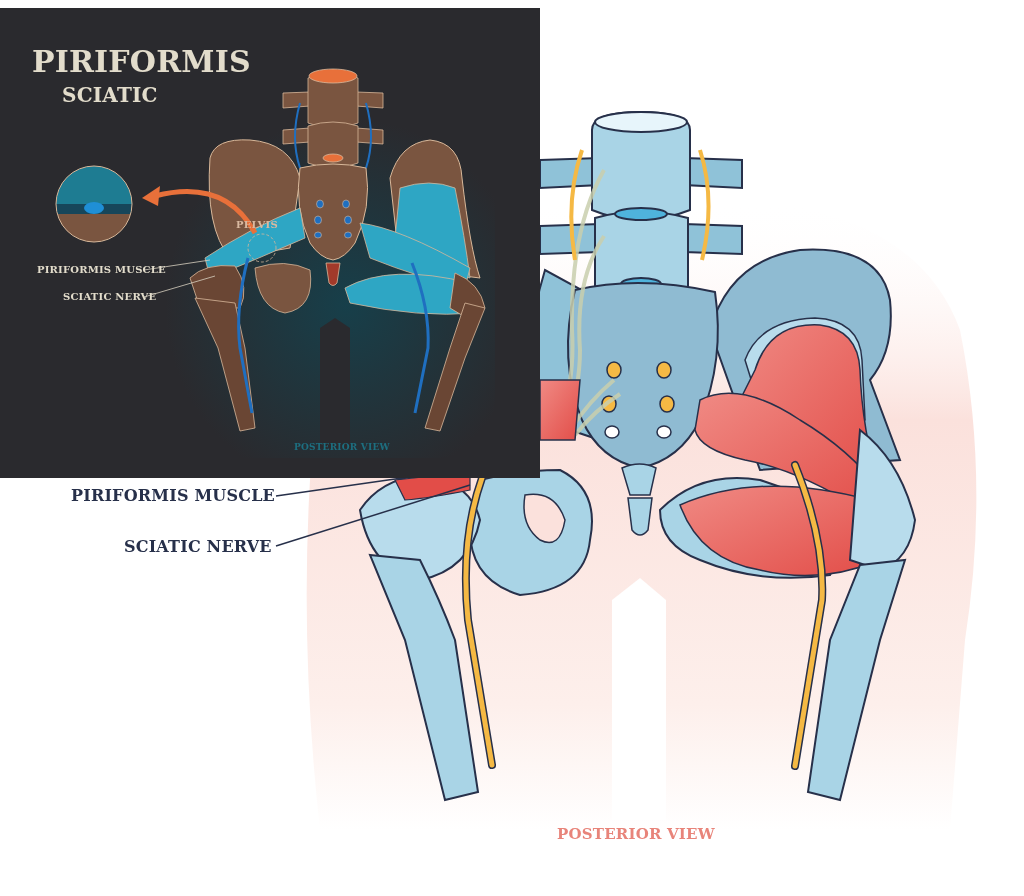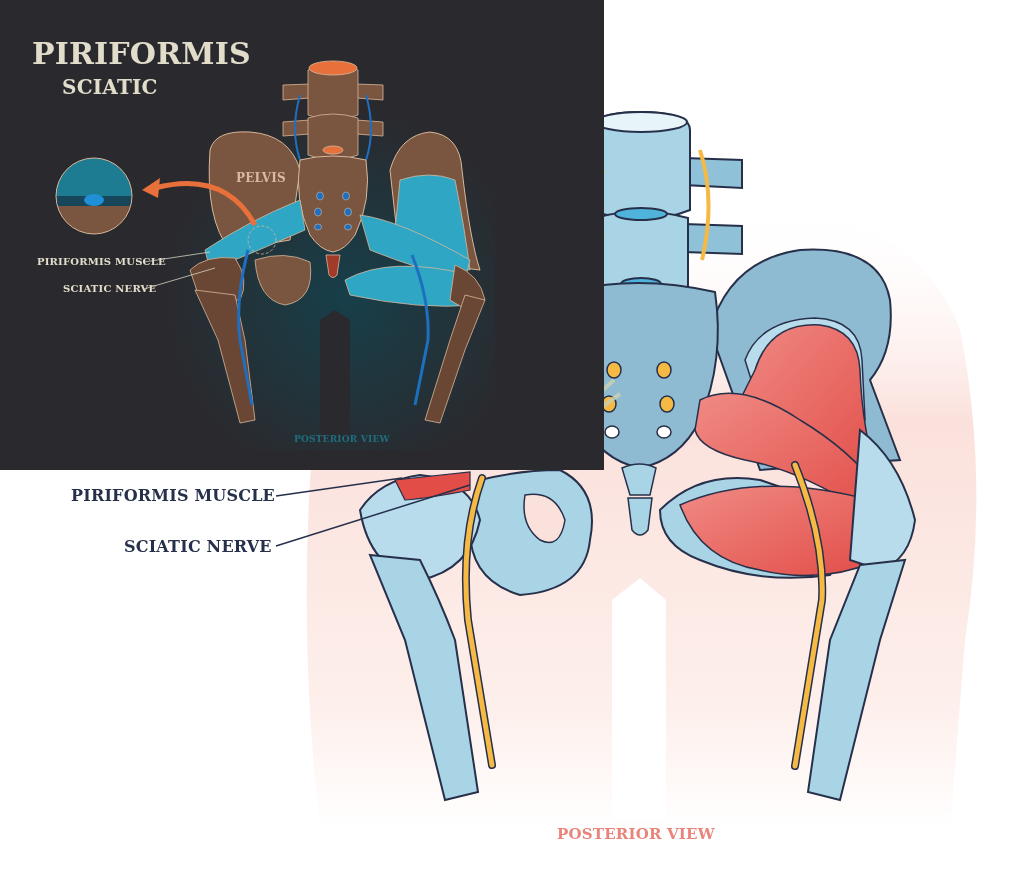--- a/index.html
+++ b/index.html
@@ -9,27 +9,27 @@
     font-family: "DejaVu Serif", "Liberation Serif", serif;
   }
   .stage { position: absolute; left: 0; top: 0; width: 1024px; height: 896px; }
   .label {
     position: absolute; font-weight: bold; letter-spacing: 0.2px;
     white-space: nowrap; font-family: "DejaVu Serif", "Liberation Serif", serif;
   }
   .main-label { color: #27304a; font-size: 16px; }
   .main-view { color: #e8847a; font-size: 15px; }
   .inset {
-    position: absolute; left: 0; top: 0; width: 604px; height: 470px;
+    position: absolute; left: 0; top: 8px; width: 540px; height: 470px;
     background: #2a2a2e; overflow: hidden;
   }
   .inset-title { color: #e2dccb; font-size: 30px; }
   .inset-subtitle { color: #e2dccb; font-size: 20px; }
   .inset-label { color: #e2dccb; font-size: 10px; }
-  .inset-pelvis { color: #d9b9a0; font-size: 12px; }
+  .inset-pelvis { color: #d9b9a0; font-size: 10px; margin-top: 40px; }
   .inset-view { color: #1d6f80; font-size: 9px; }
 </style>
 </head>
 <body>
 
 <div class="stage">
 
   <svg class="stage" width="1024" height="896" viewBox="0 0 1024 896">
     <defs>
       <linearGradient id="glow" x1="0" y1="0" x2="0" y2="1">

